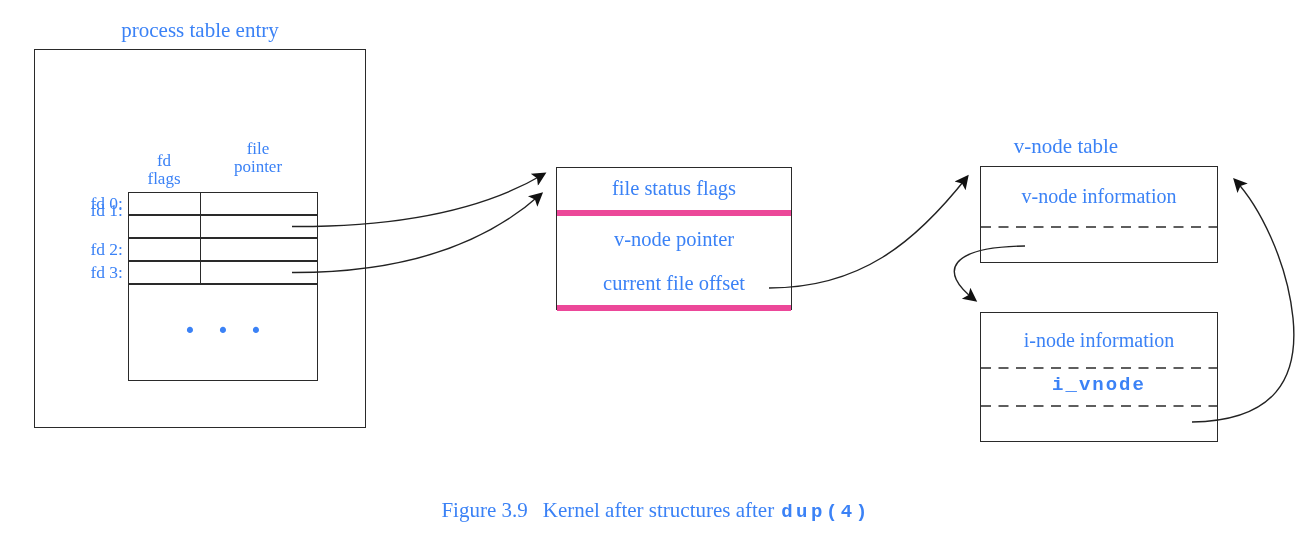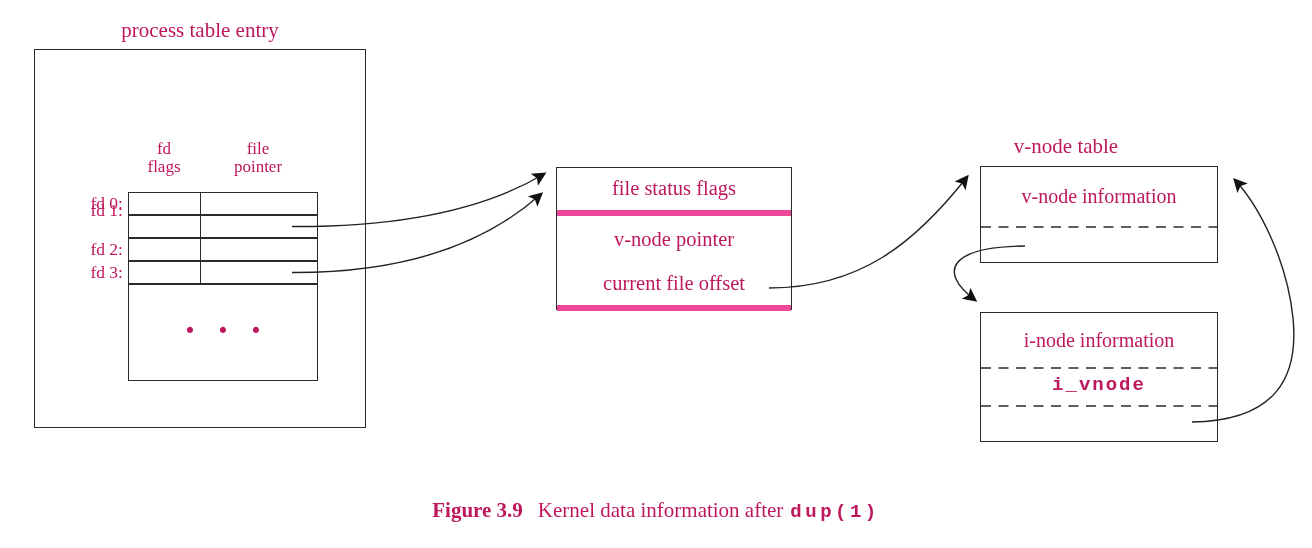--- a/index.html
+++ b/index.html
@@ -2,21 +2,21 @@
 <html><head>
 <meta charset="utf-8">
 <style>
   html, body { margin: 0; padding: 0; background: #ffffff; }
   .canvas {
     position: relative;
     width: 1312px;
     height: 548px;
     background: #ffffff;
     font-family: "Liberation Serif", "DejaVu Serif", serif;
-    color: #be185d;
+    color: #3b82f6;
     overflow: hidden;
     border-radius: 9px;
   }
   .box {
     position: absolute;
     border: 1.5px solid #2a2a2a;
     box-sizing: border-box;
     background: transparent;
   }
   .title {
@@ -92,21 +92,21 @@
   }
   .caption {
     position: absolute;
     left: 0;
     top: 498px;
     width: 1312px;
     text-align: center;
     font-size: 21px;
     white-space: nowrap;
   }
-  .cap-label { font-weight: bold; margin-right: 15px; }
+  .cap-label { font-weight: normal; margin-right: 15px; }
   .cap-code {
     font-family: "Liberation Mono", "DejaVu Sans Mono", monospace;
     font-weight: bold;
     font-size: 19px;
     letter-spacing: 3.5px;
     margin-left: 7px;
   }
   svg.overlay {
     position: absolute;
     left: 0;
@@ -126,21 +126,21 @@
 </style>
 </head>
 <body>
 
 <div class="canvas">
 
   <div class="title" style="left:90px; top:19px; width:220px;">process table entry</div>
 
   <div class="box" style="left:34px; top:49px; width:332px; height:379px;"></div>
 
-  <div class="colhead" style="left:130px; top:140px; width:68px;font-family:Liberation Serif, serif;">
+  <div class="colhead" style="left:130px; top:152px; width:68px;font-family:Liberation Serif, serif;">
     <span>fd</span>
     <span>flags</span>
   </div>
   <div class="colhead" style="left:219px; top:140px; width:78px;">
     <span>file</span>
     <span>pointer</span>
   </div>
 
   <div class="fdlabel" style="top:192px;">fd 0:</div>
   <div class="fdlabel" style="top:199px;">fd 1:</div>
@@ -170,21 +170,21 @@
   <div class="box" style="left:980px; top:166px; width:238px; height:97px;">
     <div class="vrow" style="height:59px;">v-node information</div>
   </div>
 
   <div class="box" style="left:980px; top:312px; width:238px; height:130px;">
     <div class="vrow" style="height:55px;">i-node information</div>
     <div class="vrow mono-text" style="height:34px;">i_vnode</div>
   </div>
 
   <div class="caption">
-    <span class="cap-label">Figure 3.9</span><span class="cap-text">Kernel data information after</span><span class="cap-code">dup(1)</span>
+    <span class="cap-label">Figure 3.9</span><span class="cap-text">Kernel after structures after</span><span class="cap-code">dup(4)</span>
   </div>
 
   <svg class="overlay" width="1312" height="548" viewBox="0 0 1312 548">
     <defs>
       <marker id="ah" viewBox="0 0 10 10" refX="8" refY="5" markerWidth="17" markerHeight="14" orient="auto" markerUnits="userSpaceOnUse">
         <path d="M0,0 L10,5 L0,10 L2.2,5 z" fill="#111111"></path>
       </marker>
     </defs>
 
     <line class="dashed" x1="981" y1="227" x2="1217" y2="227"></line>

